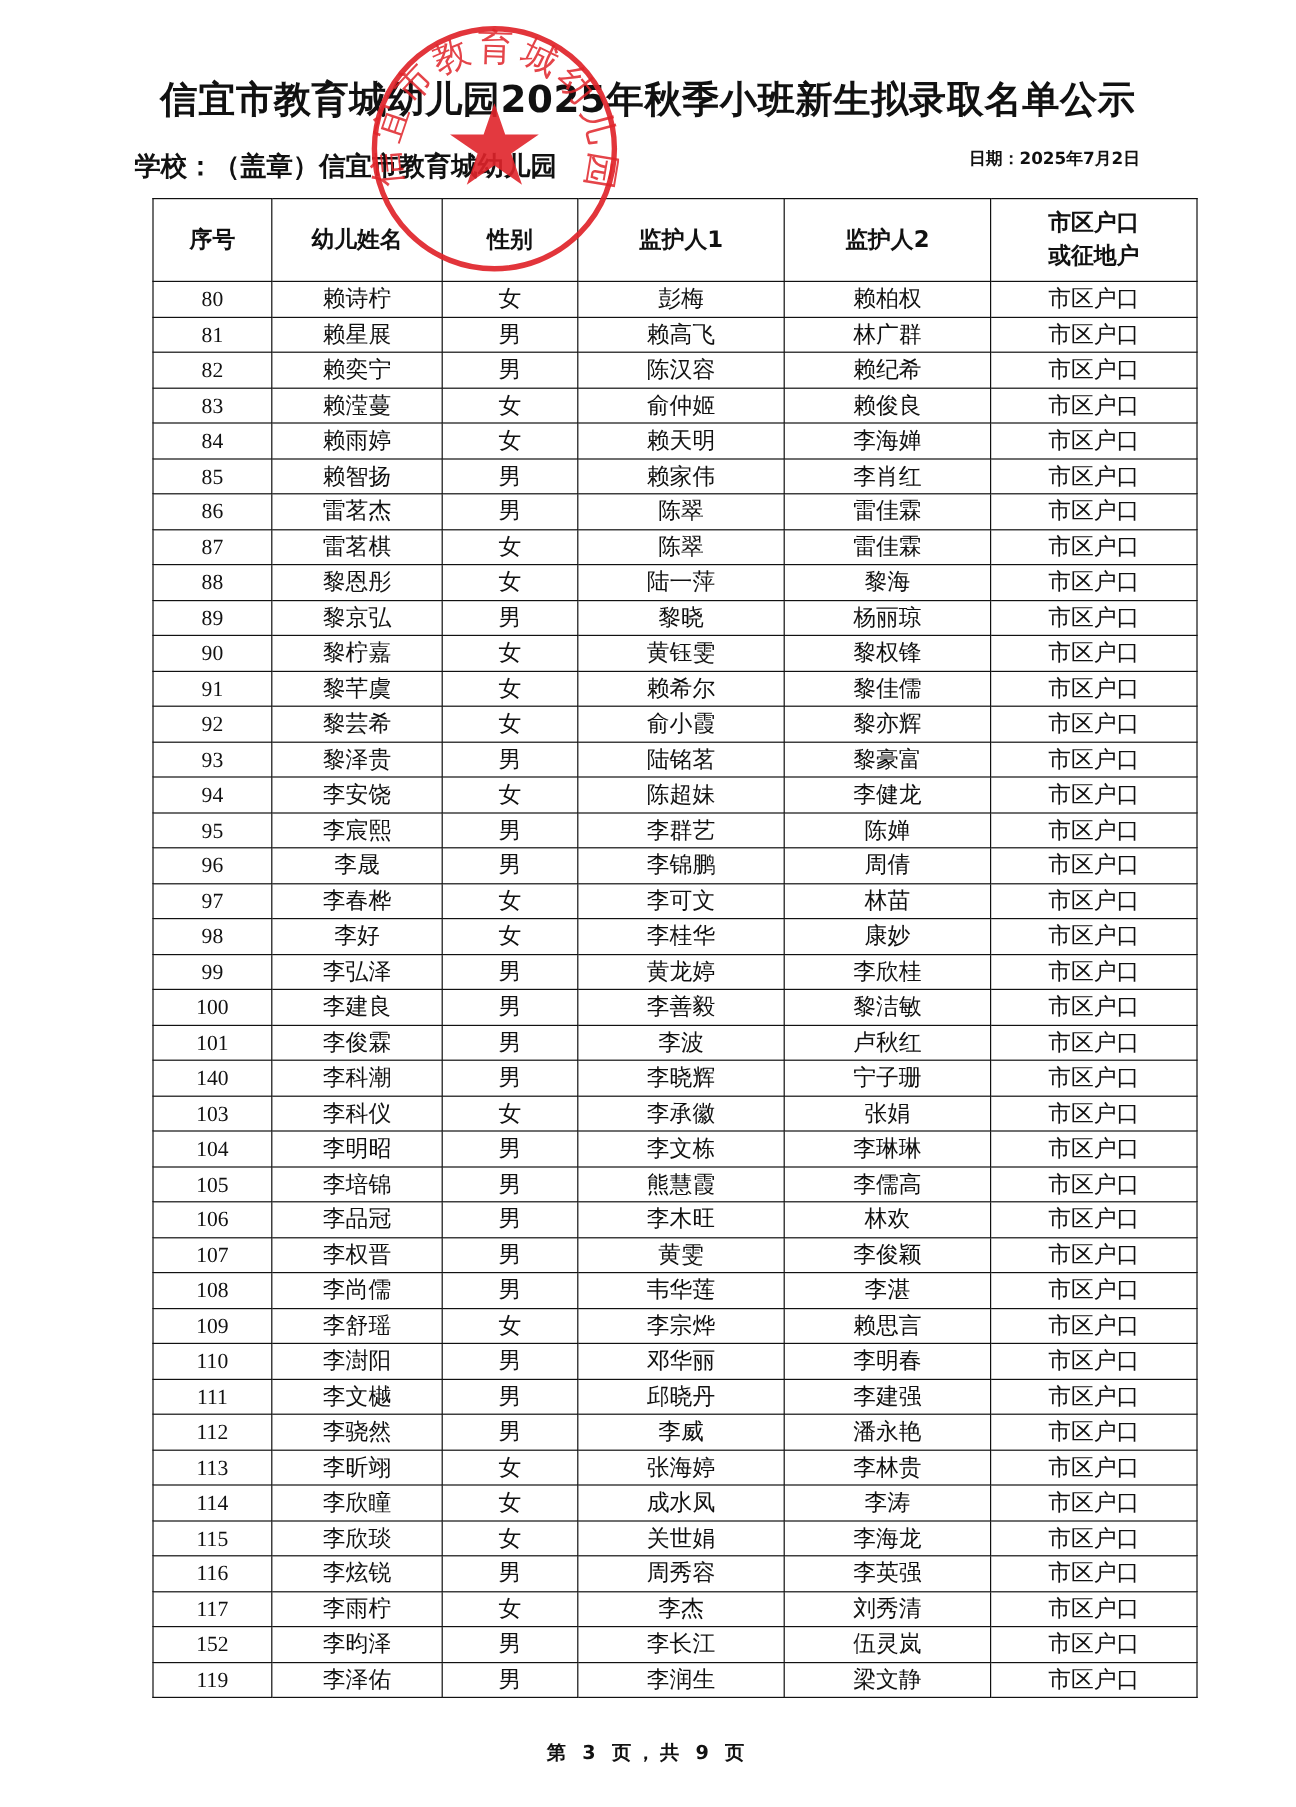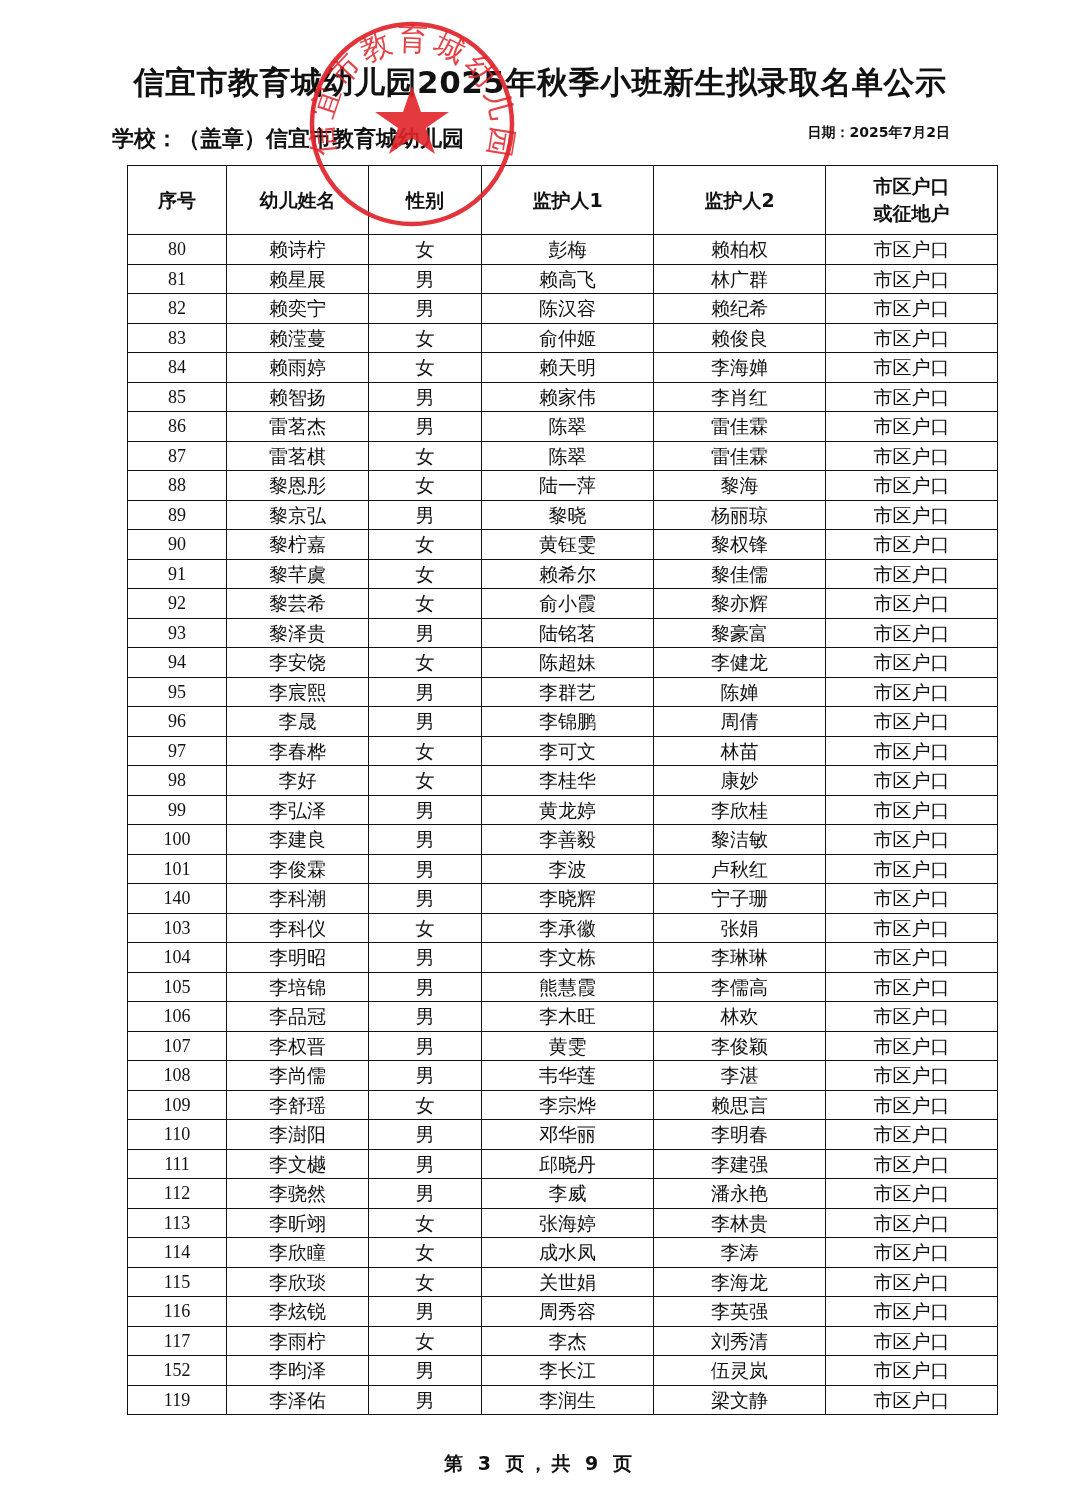--- a/index.html
+++ b/index.html
@@ -14,21 +14,21 @@
           font-family:"DejaVu Sans","Liberation Sans",sans-serif; }
   table { position:absolute; left:107px; top:165px; border-collapse:collapse;
           width:870px; table-layout:fixed;margin-left:20px; }
   th, td { border:1.6px solid #111; text-align:center; padding:0; }
   th { height:68px; font-size:19px; font-weight:bold; line-height:27px;
        font-family:"DejaVu Sans","Liberation Sans",sans-serif; }
   td { height:28.5px; font-size:19px; line-height:28px; }
   td.num { font-family:"Liberation Serif","DejaVu Serif",serif; font-size:18px; }
   td.cn { font-family:"DejaVu Sans","Liberation Sans",sans-serif; }
   .footer { position:absolute; left:0; width:1080px; top:1451px; text-align:center;
-            font-size:19px; font-weight:bold; letter-spacing:4px;
+            font-size:16px; font-weight:bold; letter-spacing:4px;
             font-family:"DejaVu Sans","Liberation Sans",sans-serif; }
   .stamp { position:absolute; left:308px; top:20px; width:208px; height:208px;
            pointer-events:none; }
 </style>
 </head>
 <body>
 
 <div class="title">信宜市教育城幼儿园2025年秋季小班新生拟录取名单公示</div>
 <div class="school">学校：（盖章）信宜市教育城幼儿园</div>
 <div class="date">日期：2025年7月2日</div>

